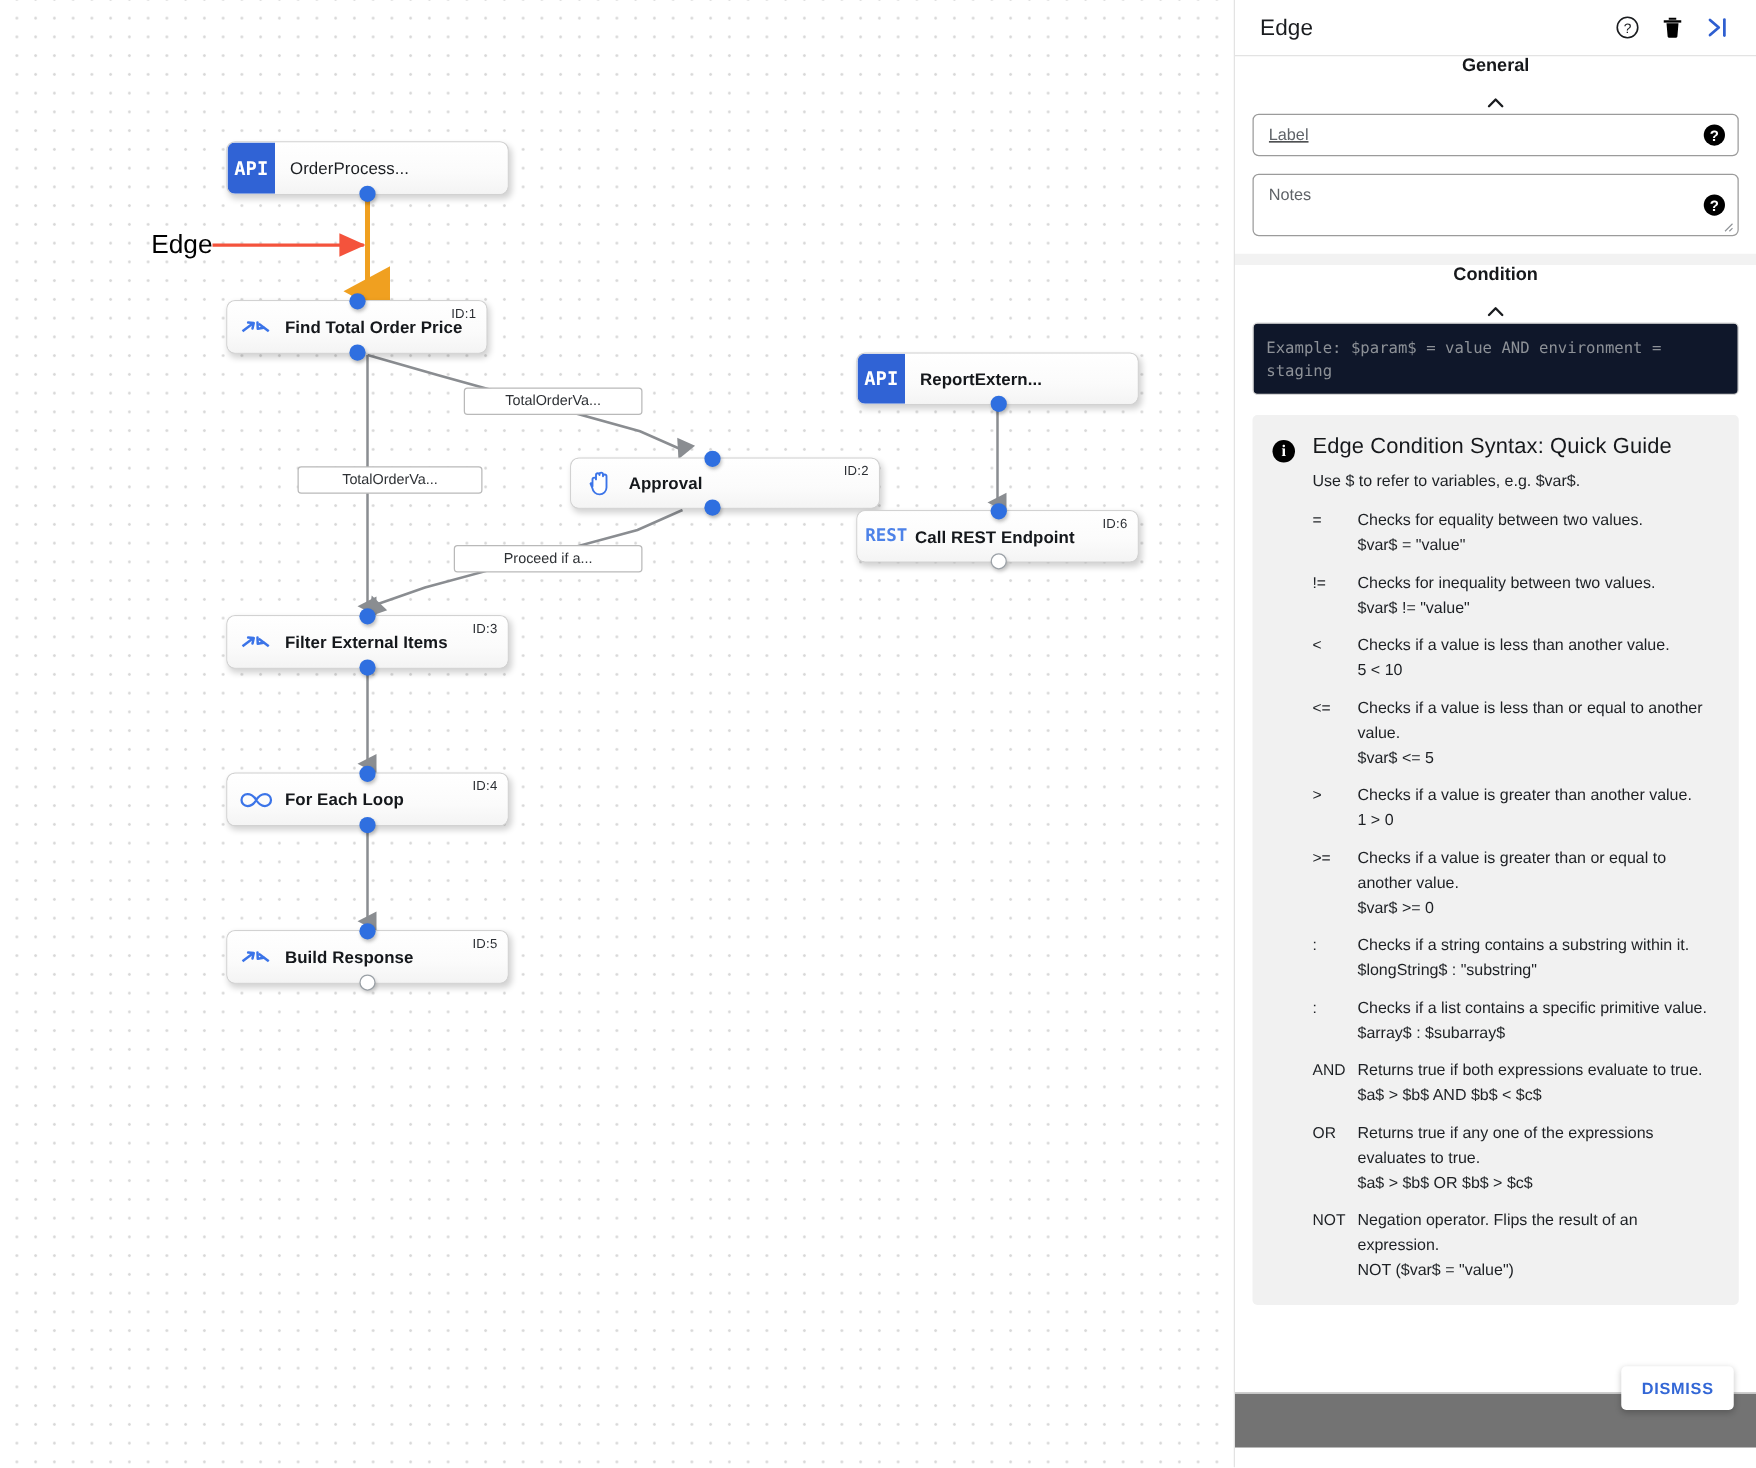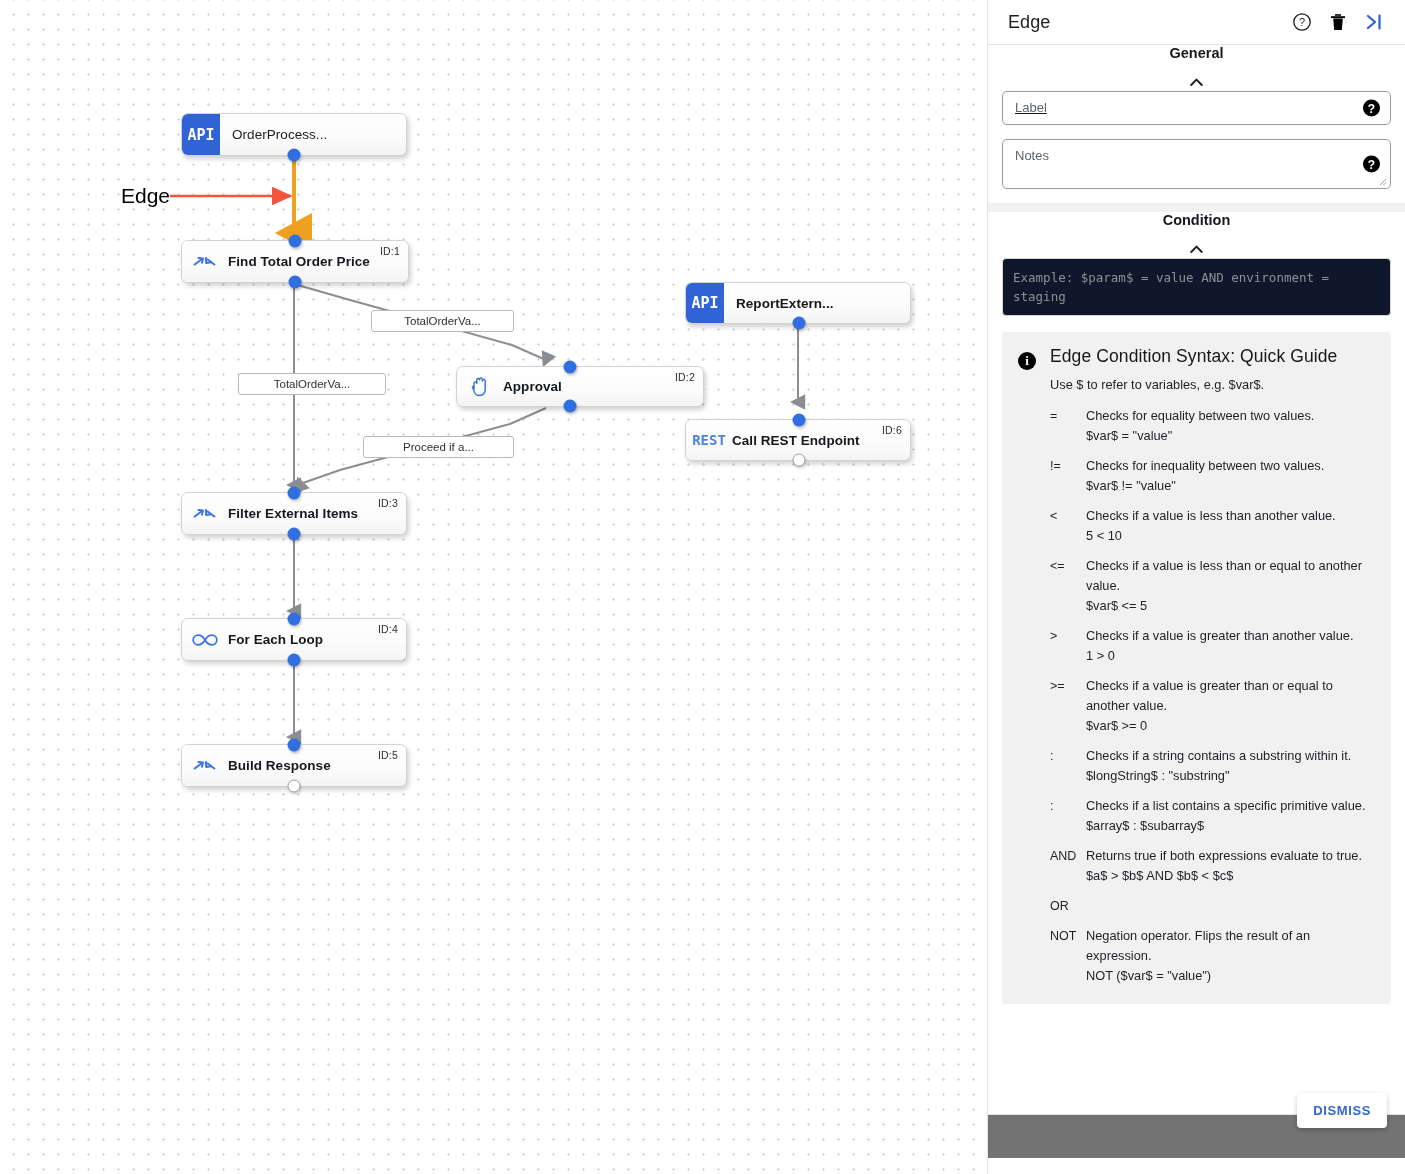--- a/index.html
+++ b/index.html
@@ -328,21 +328,21 @@
     <div class="annot-text" style="left:121px; top:184px;">Edge</div>
 
     <div class="node" style="left:181px; top:113px; width:226px; height:43px;">
       <div class="node-inner">
         <div class="node-api-badge">API</div>
         <div class="node-title light" style="margin-left:12px;">OrderProcess...</div>
       </div>
       <div class="port bottom"></div>
     </div>
 
-    <div class="node" style="left:181px; top:240px; width:228px; height:43px;text-align:right;">
+    <div class="node" style="left:181px; top:240px; width:209px; height:43px;text-align:right;">
       <div class="node-inner">
         <div class="node-icon">
           <svg width="24" height="14" viewBox="0 0 24 14">
             <path d="M1 10 L9 4" stroke="#3b74e8" stroke-width="2" fill="none"></path>
             <path d="M5.5 3 L10 3.4 L9 7.8" stroke="#3b74e8" stroke-width="2" fill="none" stroke-linejoin="round" stroke-linecap="round"></path>
             <path d="M22 10 L14 4" stroke="#3b74e8" stroke-width="2" fill="none"></path>
             <path d="M13 3 L13.2 8 L18 7.2" stroke="#3b74e8" stroke-width="2" fill="none" stroke-linejoin="round" stroke-linecap="round"></path>
           </svg>
         </div>
         <div class="node-title">Find Total Order Price</div>
@@ -415,21 +415,21 @@
     </div>
 
     <div class="node" style="left:685px; top:282px; width:226px; height:42px;">
       <div class="node-inner">
         <div class="node-api-badge">API</div>
         <div class="node-title" style="margin-left:12px;">ReportExtern...</div>
       </div>
       <div class="port bottom" style="left:113px;"></div>
     </div>
 
-    <div class="node" style="left:685px; top:419px; width:226px; height:42px;">
+    <div class="node" style="left:685px; top:408px; width:226px; height:42px;">
       <div class="node-inner">
         <div class="node-rest-badge">REST</div>
         <div class="node-title">Call REST Endpoint</div>
       </div>
       <div class="node-id">ID:6</div>
       <div class="port top" style="left:113px;"></div>
       <div class="port bottom hollow" style="left:113px;"></div>
     </div>
 
     <div class="edge-label" style="left:371px; top:310px; width:143px;">
@@ -576,20 +576,24 @@
             </div>
             <div class="op-row">
               <div class="op-sym">AND</div>
               <div class="op-desc">
                 <div>Returns true if both expressions evaluate to true.</div>
                 <div class="op-ex">$a$ &gt; $b$ AND $b$ &lt; $c$</div>
               </div>
             </div>
             <div class="op-row">
               <div class="op-sym">OR</div>
+              <div class="op-desc">
+                <div>Returns true if any one of the expressions evaluates to true.</div>
+                <div class="op-ex">$a$ &gt; $b$ OR $b$ &gt; $c$</div>
+              </div>
             </div>
             <div class="op-row" style="margin-bottom:0;">
               <div class="op-sym">NOT</div>
               <div class="op-desc">
                 <div>Negation operator. Flips the result of an expression.</div>
                 <div class="op-ex">NOT ($var$ = "value")</div>
               </div>
             </div>
 
           </div>

